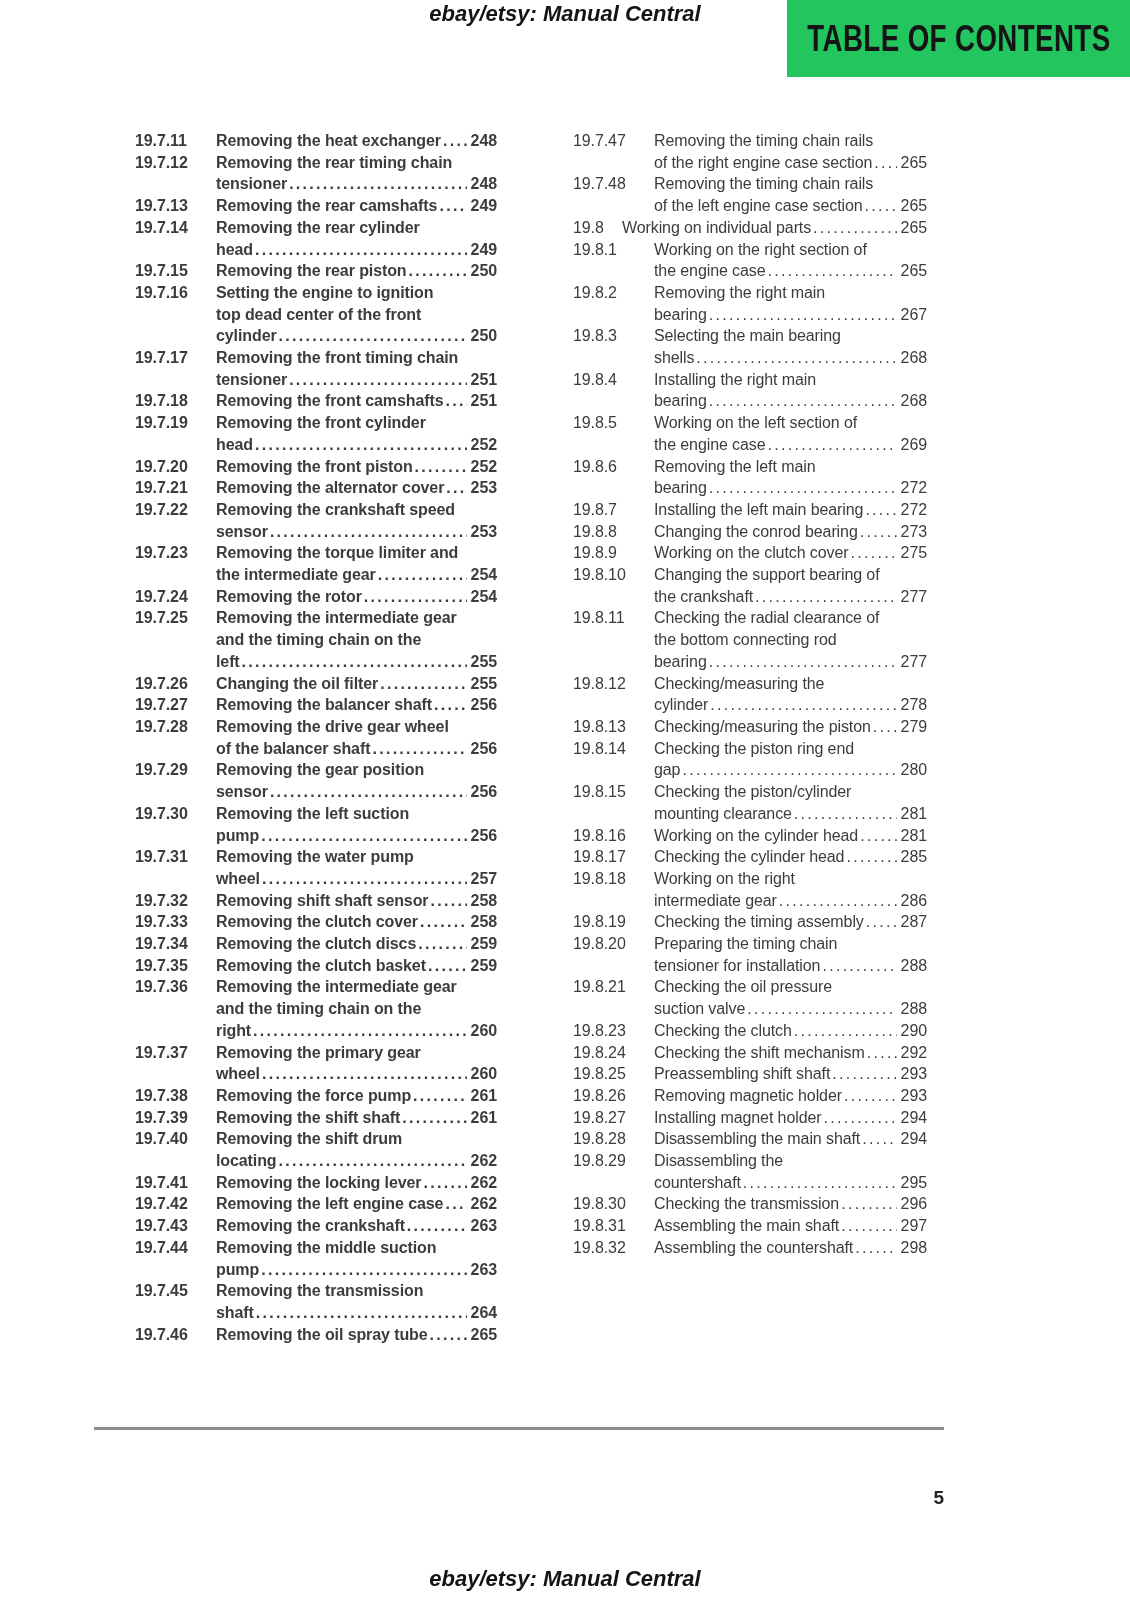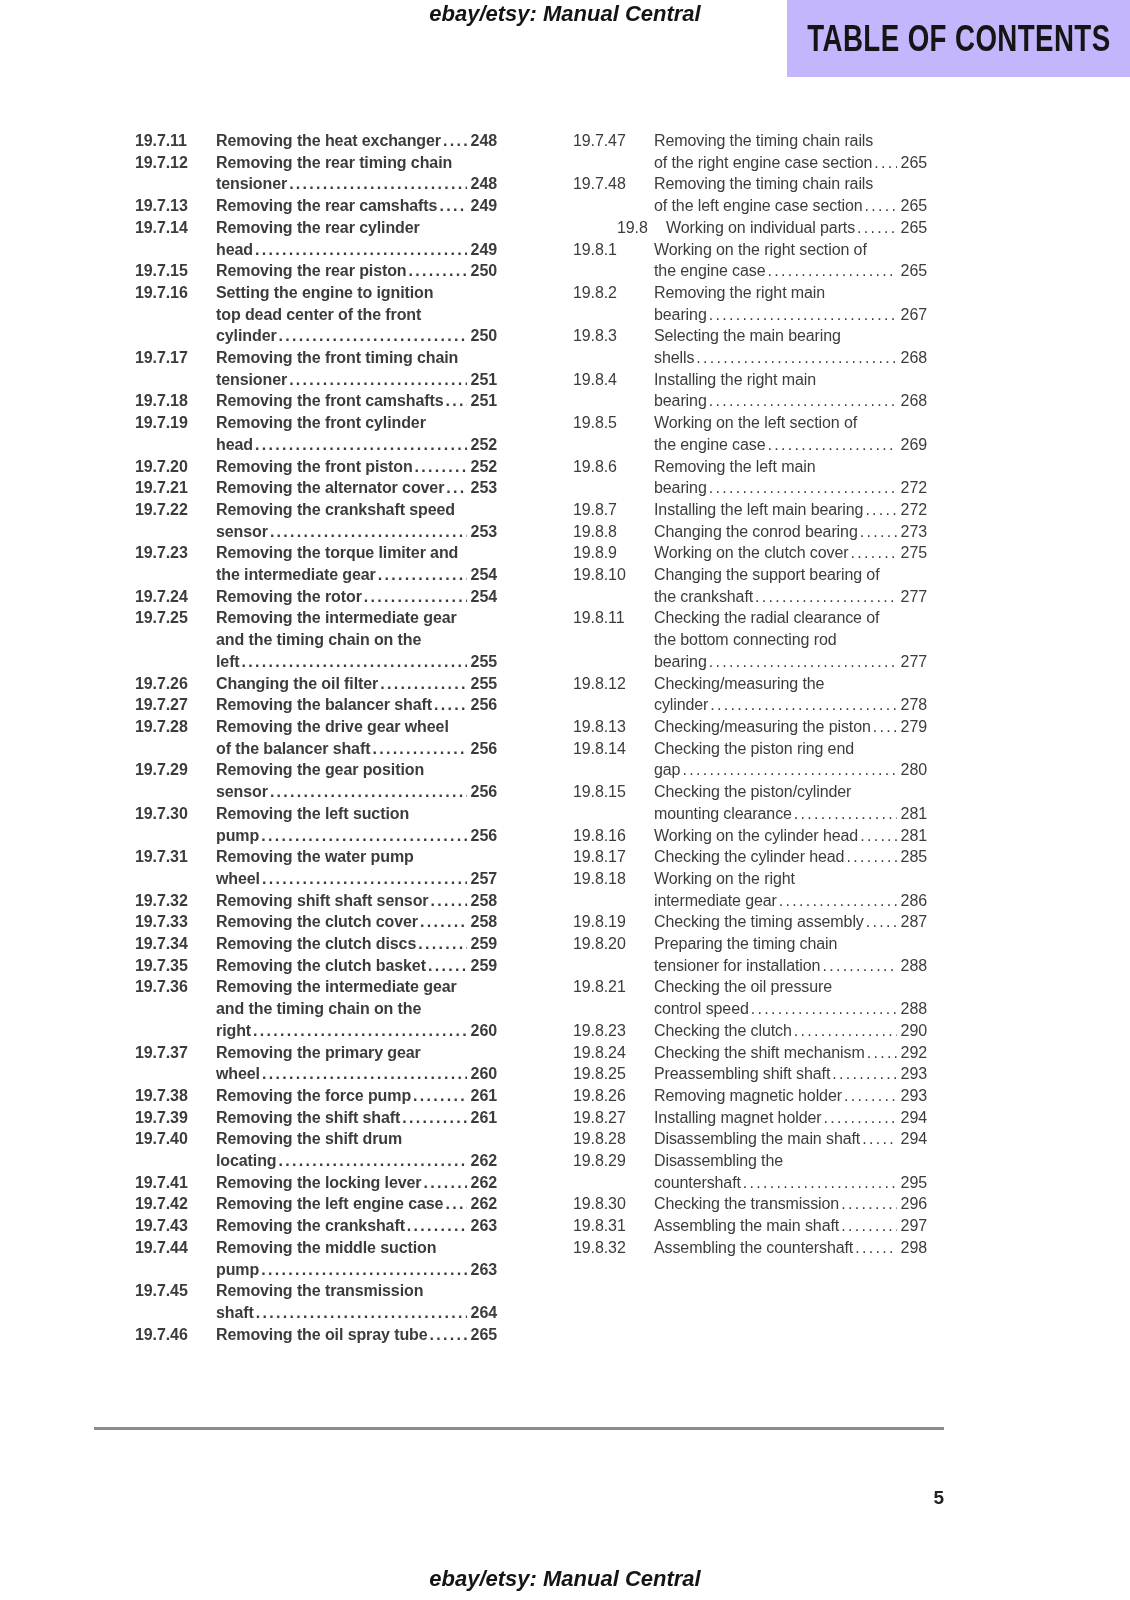--- a/index.html
+++ b/index.html
@@ -9,32 +9,32 @@
     overflow:hidden;
   }
   .site-label {
     position:absolute; left:0; right:0; text-align:center;
     font-size:22px; font-weight:600; color:#141414;font-style:italic;
   }
   .site-label.top { top:1px; }
   .site-label.bottom { top:1566px; }
   .banner {
     position:absolute; left:787px; top:0; width:343px; height:77px;
-    background:#c4b5fd; display:flex; align-items:center; justify-content:center;
+    background:#22c55e; display:flex; align-items:center; justify-content:center;
   }
   .banner .banner-text {
     font-size:36px; font-weight:700; color:#151515; white-space:nowrap;
     transform:scaleX(0.77); transform-origin:center center; letter-spacing:0.5px;
   }
   .toc { position:absolute; top:130px; left:0; width:1130px; }
   .toc-col { position:absolute; top:0; }
   .toc-col-0 { left:135px; width:362px;font-weight:bold; }
   .toc-col-1 { left:573px; width:354px; }
   .entry { position:relative; padding-left:81px; font-size:16px; line-height:21.7px; letter-spacing:-0.1px; }
-  .entry.level1 { padding-left:49px;margin-left:44px; }
+  .entry.level1 { padding-left:49px; }
   .entry .num { position:absolute; left:0; top:0; white-space:nowrap; }
   .line { display:block; white-space:nowrap; }
   .line.last { display:flex; align-items:baseline; }
   .line .t { white-space:nowrap; flex:0 0 auto; }
   .dots { flex:1 1 0; min-width:8px; overflow:hidden; white-space:nowrap;
           letter-spacing:2.3px; padding-left:2px; }
   .dots::before { content:"...................................................................................."; }
   .pg { flex:0 0 auto; margin-left:4px; }
   .rule { position:absolute; left:94px; top:1427px; width:850px; height:3px; background:#8c8c8c; }
   .page-number { position:absolute; top:1487px; left:744px; width:200px; text-align:right;
@@ -558,21 +558,21 @@
         <div class="line last">
           <span class="t">tensioner for installation</span>
           <span class="dots"></span>
           <span class="pg">288</span>
         </div>
       </div>
       <div class="entry">
         <span class="num">19.8.21</span>
         <div class="line"><span class="t">Checking the oil pressure</span></div>
         <div class="line last">
-          <span class="t">control speed</span>
+          <span class="t">suction valve</span>
           <span class="dots"></span>
           <span class="pg">288</span>
         </div>
       </div>
       <div class="entry">
         <span class="num">19.8.23</span>
         <div class="line last">
           <span class="t">Checking the clutch</span>
           <span class="dots"></span>
           <span class="pg">290</span>

